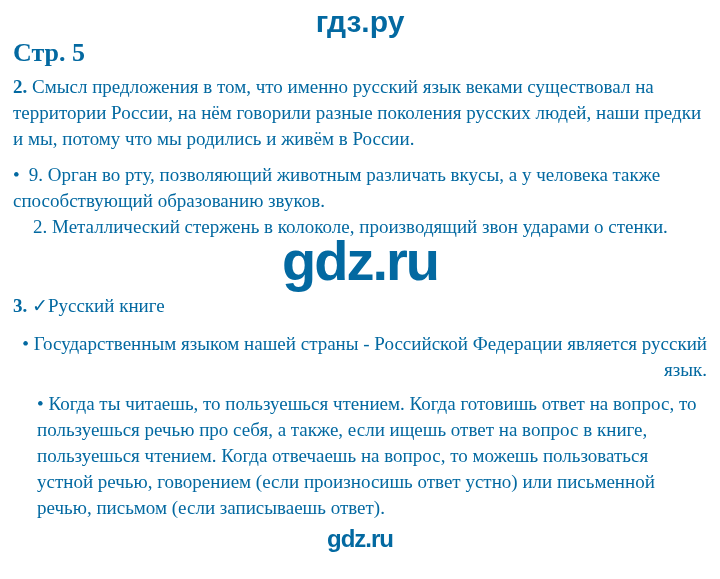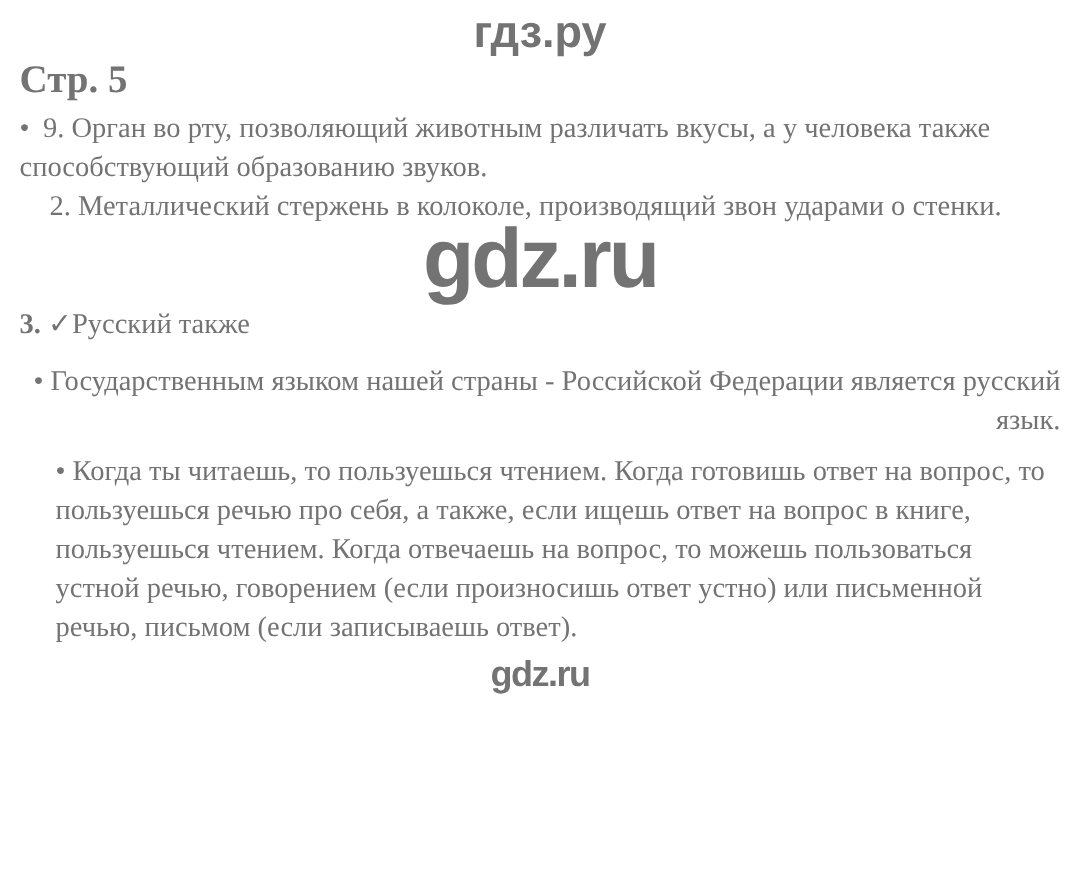--- a/index.html
+++ b/index.html
@@ -6,21 +6,21 @@
     margin: 0;
     padding: 0;
     background: #ffffff;
   }
   .page {
     position: relative;
     width: 720px;
     height: 579px;
     margin: 0 auto;
     background: #ffffff;
-    color: #737373;
+    color: #0369a1;
     font-family: "Liberation Serif", serif;
     box-sizing: border-box;
     padding: 0 13px;
     overflow: hidden;
   }
   .site-logo {
     text-align: center;
     font-family: "Liberation Sans", sans-serif;
     font-weight: bold;
     font-size: 30px;
@@ -71,29 +71,30 @@
 </style>
 </head>
 <body>
 
 <div class="page">
 
   <div class="site-logo">гдз.ру</div>
 
   <div class="page-label">Стр. 5</div>
 
+  <p class="para mt-p2"><b class="bold">2.</b> <span>Смысл предложения в том, что именно русский язык веками существовал на территории России, на нём говорили разные поколения русских людей, наши предки и мы, потому что мы родились и живём в России.</span></p>
 
 
   <p class="para mt-b2"><span class="bullet-char bullet-gap">•</span><span>9. Орган во рту, позволяющий животным различать вкусы, а у человека также способствующий образованию звуков.</span></p>
 
   <p class="para indent2">2. Металлический стержень в колоколе, производящий звон ударами о стенки.</p>
 
   <div class="watermark-large">gdz.ru</div>
 
-  <p class="para mt-a3"><b class="bold">3.</b> <span class="check-mark">✓</span><span>Русский также</span></p>
+  <p class="para mt-a3"><b class="bold">3.</b> <span class="check-mark">✓</span><span>Русский книге</span></p>
 
   <p class="para mt-b3"><span class="bullet-char">•</span> <span>Государственным языком нашей страны - Российской Федерации является русский язык.</span></p>
 
   <p class="para mt-b4"><span class="bullet-char">•</span> <span>Когда ты читаешь, то пользуешься чтением. Когда готовишь ответ на вопрос, то пользуешься речью про себя, а также, если ищешь ответ на вопрос в книге, пользуешься чтением. Когда отвечаешь на вопрос, то можешь пользоваться устной речью, говорением (если произносишь ответ устно) или письменной речью, письмом (если записываешь ответ).</span></p>
 
   <div class="footer-logo">gdz.ru</div>
 
 </div>
 
 </body></html>

